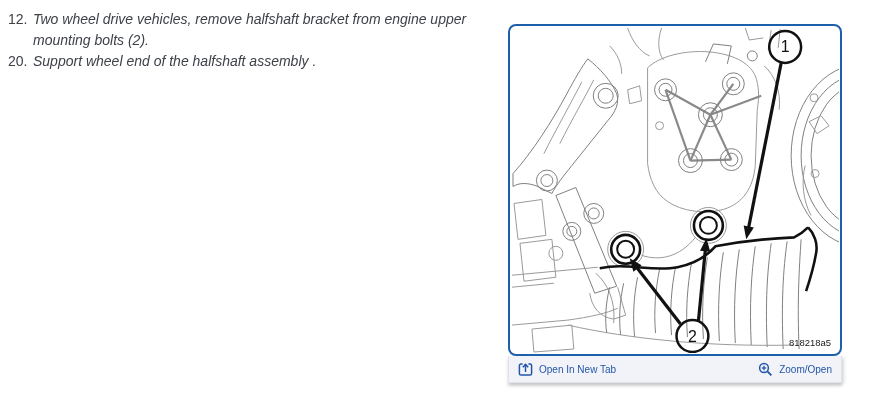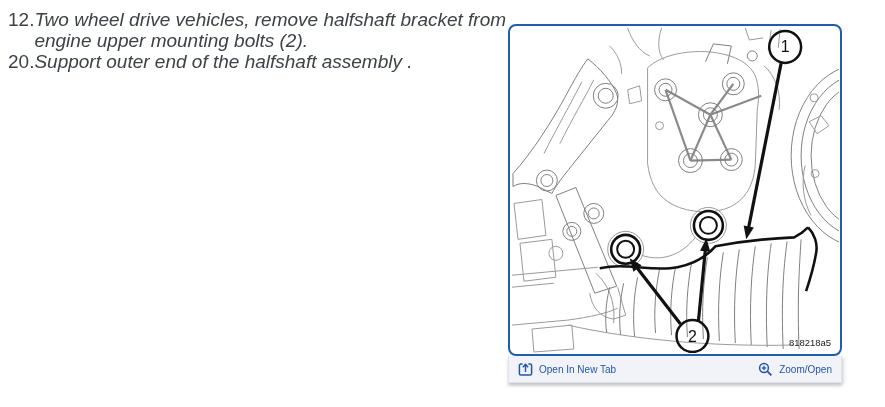--- a/index.html
+++ b/index.html
@@ -12,21 +12,21 @@
     font-family: "Liberation Sans", sans-serif;
     overflow: hidden;
   }
 
   
   .instructions {
     position: absolute;
     left: 8px;
     top: 9px;
     width: 500px;
-    font-size: 19px;
+    font-size: 14px;
     line-height: 21px;
     color: #3d4148;
   }
   .step { display: flex; }
   .step-num { flex: 0 0 25px; }
   .step-text { flex: 1; font-style: italic; }
 
   
   .figure-panel {
     position: absolute;
@@ -92,21 +92,21 @@
 
 <div class="page">
 
   <div class="instructions">
     <div class="step">
       <span class="step-num">12.</span>
       <span class="step-text">Two wheel drive vehicles, remove halfshaft bracket from engine upper mounting bolts (2).</span>
     </div>
     <div class="step">
       <span class="step-num">20.</span>
-      <span class="step-text">Support outer end of the halfshaft assembly .</span>
+      <span class="step-text">Support wheel end of the halfshaft assembly .</span>
     </div>
   </div>
 
   <div class="figure-panel">
     <div class="figure-box">
       <svg class="diagram" viewBox="0 0 330 328">
 
         <g>
 
           <path class="la" d="M78,33 C90,42 102,56 107,68 C110,77 106,86 98,95 L62,140 C54,150 46,160 42,168 L28,161 C18,157 9,157 3,161 L3,148 C22,127 42,96 57,68 C65,53 72,41 78,33 Z"></path>

